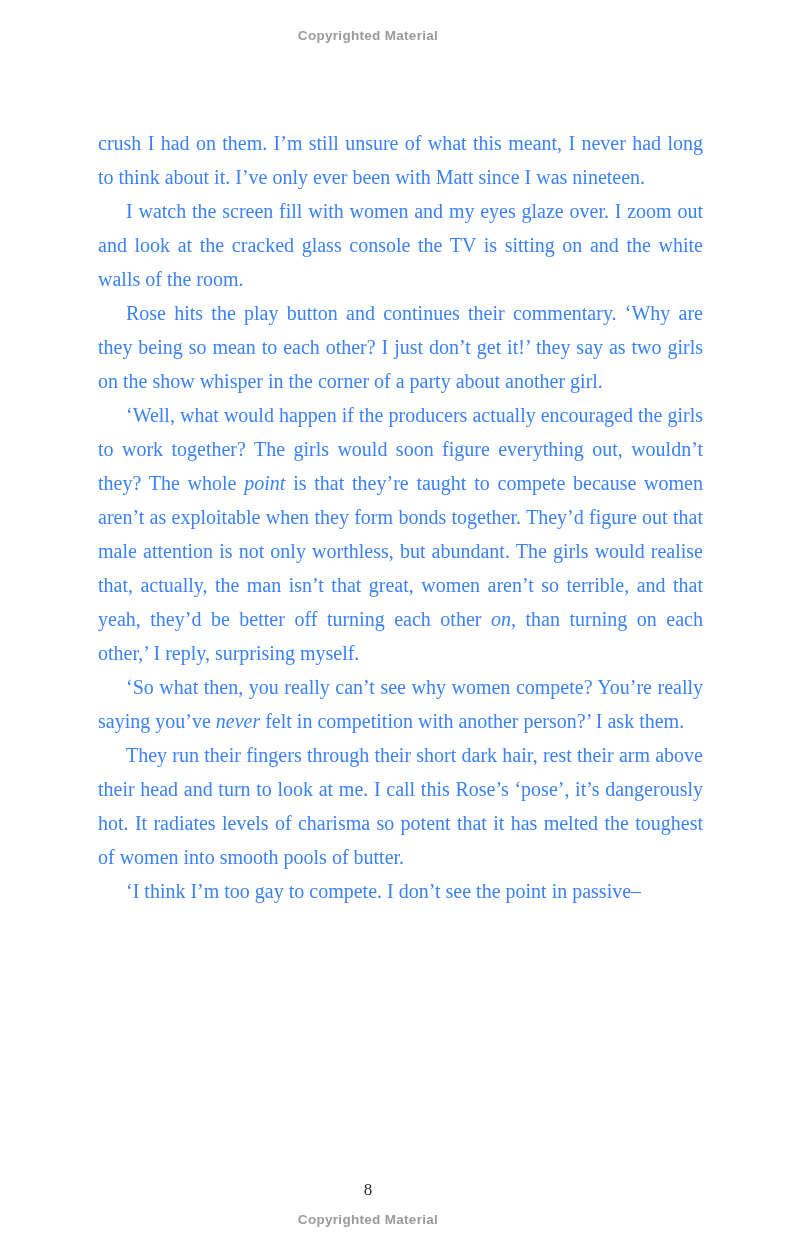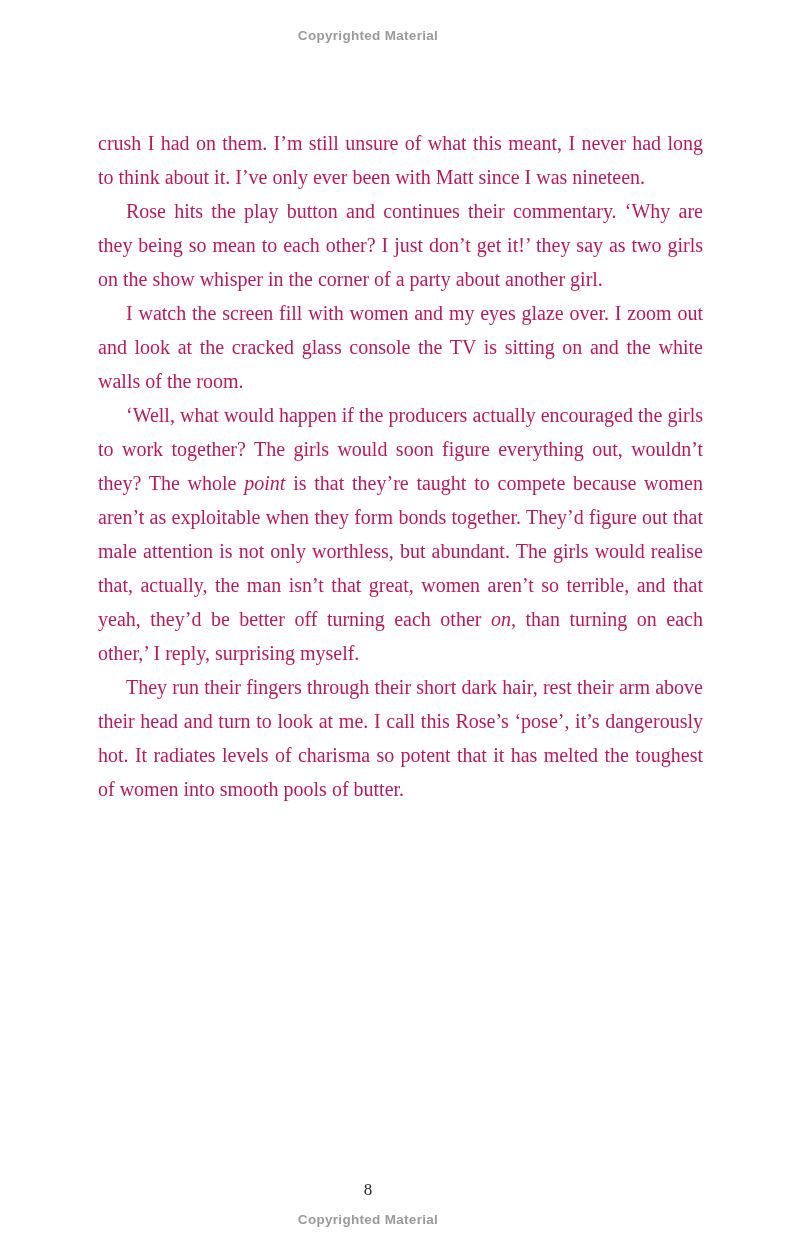--- a/index.html
+++ b/index.html
@@ -28,21 +28,21 @@
   }
   .copyright.top { top: 28px; }
   .copyright.bottom { top: 1212px; }
   .body-text {
     position: absolute;
     left: 98px;
     top: 126px;
     width: 605px;
     font-size: 20px;
     line-height: 34px;
-    color: #be185d;
+    color: #3b82f6;
     text-align: justify;
   }
   .para {
     margin: 0;
     padding: 0;
   }
   .para.indent { text-indent: 28px; }
   .em { font-style: italic; margin-top: 42px; }
   .page-number {
     position: absolute;
@@ -59,31 +59,33 @@
 <body>
 
 <div class="page">
 
   <div class="copyright top">Copyrighted Material</div>
 
   <div class="body-text">
 
     <p class="para"><span>crush I had on them. I’m still unsure of what this meant, I never had long to think about it. I’ve only ever been with Matt since I was nineteen.</span></p>
 
+    <p class="para indent"><span>I watch the screen fill with women and my eyes glaze over. I zoom out and look at the cracked glass console the TV is sitting on and the white walls of the room.</span></p>
+
     <p class="para indent"><span>Rose hits the play button and continues their commentary. ‘Why are they being so mean to each other? I just don’t get it!’ they say as two girls on the show whisper in the corner of a party about another girl.</span></p>
-
-    <p class="para indent"><span>I watch the screen fill with women and my eyes glaze over. I zoom out and look at the cracked glass console the TV is sitting on and the white walls of the room.</span></p>
 
     <p class="para indent"><span>‘Well, what would happen if the producers actually encouraged the girls to work together? The girls would soon figure everything out, wouldn’t they? The whole </span><span class="em">point</span><span> is that they’re taught to compete because women aren’t as exploitable when they form bonds together. They’d figure out that male attention is not only worthless, but abundant. The girls would realise that, actually, the man isn’t that great, women aren’t so terrible, and that yeah, they’d be better off turning each other </span><span class="em">on,</span><span> than turning on each other,’ I reply, surprising myself.</span></p>
 
 
+    <p class="para indent"><span>‘So what then, you really can’t see why women compete? You’re really saying you’ve </span><span class="em">never</span><span> felt in competition with another person?’ I ask them.</span></p>
 
 
     <p class="para indent"><span>They run their fingers through their short dark hair, rest their arm above their head and turn to look at me. I call this Rose’s ‘pose’, it’s dangerously hot. It radiates levels of charisma so potent that it has melted the toughest of women into smooth pools of butter.</span></p>
 
+    <p class="para indent"><span>‘I think I’m too gay to compete. I don’t see the point in passive–</span></p>
 
   </div>
 
   <div class="page-number">8</div>
 
   <div class="copyright bottom">Copyrighted Material</div>
 
 </div>
 
 </body></html>

